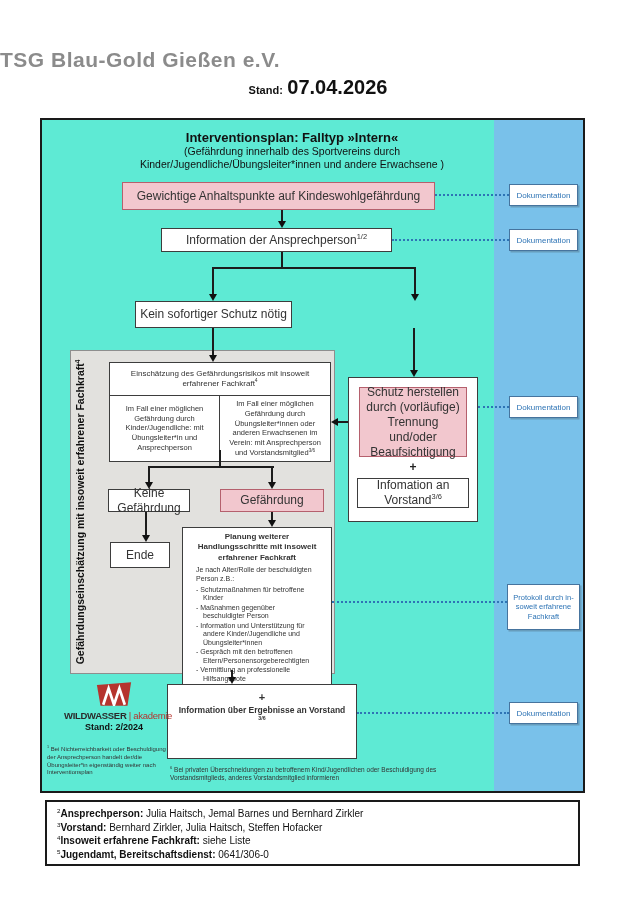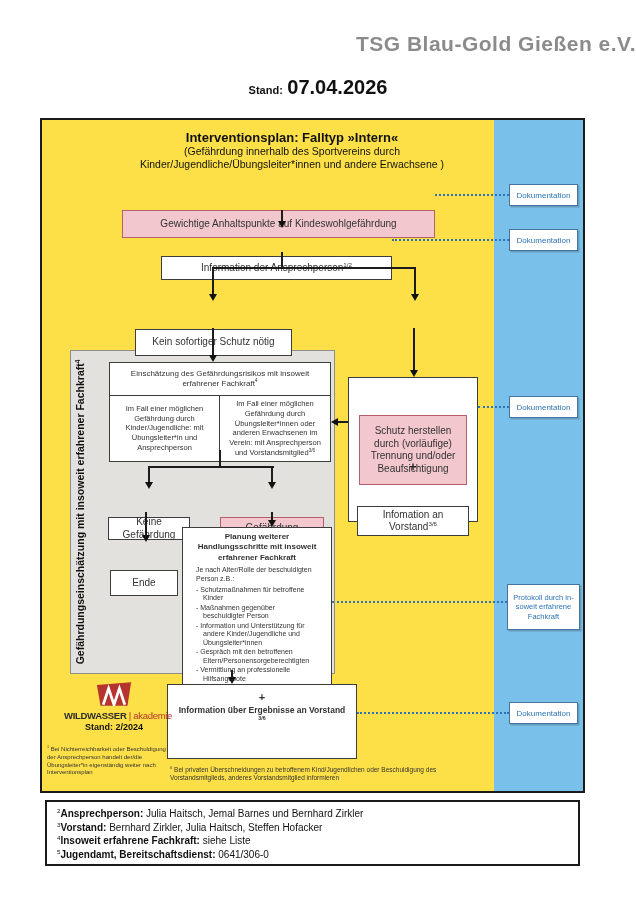--- a/index.html
+++ b/index.html
@@ -1,34 +1,34 @@
 <!DOCTYPE html>
 <html><head>
 <meta charset="utf-8">
 <style>
   html,body{margin:0;padding:0;}
   body{width:636px;height:900px;position:relative;background:#fff;
        font-family:"Liberation Sans",sans-serif;color:#222;}
   
-  .org-title{position:absolute;top:32px;left:0;width:636px;text-align:right;
+  .org-title{position:absolute;top:48px;left:0;width:636px;text-align:left;
              font-size:21px;font-weight:bold;color:#8b8b8b;letter-spacing:.5px;}
   .stand-line{position:absolute;top:76px;left:0;width:636px;text-align:center;}
   .stand-line .lbl{font-size:11px;font-weight:bold;color:#111;}
   .stand-line .val{font-size:20px;font-weight:bold;color:#111;}
   
   .chart{position:absolute;left:40px;top:118px;width:545px;height:675px;
-         border:2px solid #1a1a1a;background:#fde047;box-sizing:border-box;}
+         border:2px solid #1a1a1a;background:#5eead4;box-sizing:border-box;}
   .bluecol{position:absolute;left:452px;top:0;width:89px;height:671px;background:#79c1ea;z-index:0;}
   .chart-title{position:absolute;left:60px;top:10px;width:380px;text-align:center;z-index:2;}
   .chart-title .t1{font-size:13px;font-weight:bold;color:#111;}
   .chart-title .t2{font-size:10.5px;color:#111;line-height:1.25;}
   
   .box{position:absolute;background:#fff;border:1.5px solid #3d3d3d;box-sizing:border-box;
        display:flex;align-items:center;justify-content:center;text-align:center;
-       font-size:10px;color:#333;z-index:2;padding:1px 4px;line-height:1.25;margin-top:28px;}
+       font-size:12px;color:#333;z-index:2;padding:1px 4px;line-height:1.25;}
   .pink{background:#f2c7ce;border-color:#b5606d;}
   .graybox{position:absolute;left:28px;top:230px;width:265px;height:324px;
            background:#e2e1de;border:1px solid #8e8e8e;z-index:1;box-sizing:border-box;}
   .vlabel{position:absolute;left:-120px;top:384px;width:320px;height:16px;z-index:2;
           transform:rotate(-90deg);text-align:center;font-size:10.5px;font-weight:bold;color:#111;}
   
   .etable{position:absolute;left:67px;top:242px;width:222px;z-index:2;background:#fff;
           border:1.5px solid #3d3d3d;box-sizing:border-box;}
   .etable .ehead{height:32px;display:flex;align-items:center;justify-content:center;
                  text-align:center;font-size:8px;color:#333;border-bottom:1.5px solid #3d3d3d;
@@ -168,21 +168,21 @@
 
   <div class="box" style="left:66px;top:369px;width:82px;height:23px;">
     <span>Keine Gefährdung</span>
   </div>
   <div class="box pink" style="left:178px;top:369px;width:104px;height:23px;">
     <span>Gefährdung</span>
   </div>
 
   <div class="vline" style="left:103px;top:392px;height:23px;"></div>
   <div class="arrd" style="left:100px;top:415px;"></div>
-  <div class="box" style="left:68px;top:422px;width:68px;height:26px;">
+  <div class="box" style="left:68px;top:422px;width:60px;height:26px;">
     <span>Ende</span>
   </div>
 
   <div class="vline" style="left:229px;top:392px;height:8px;"></div>
   <div class="arrd" style="left:226px;top:400px;"></div>
 
   <div class="plan-box">
     <div class="ptitle">Planung weiterer Handlungsschritte mit insoweit erfahrener Fachkraft</div>
     <div class="pintro">Je nach Alter/Rolle der beschuldigten Person z.B.:</div>
     <ul>

